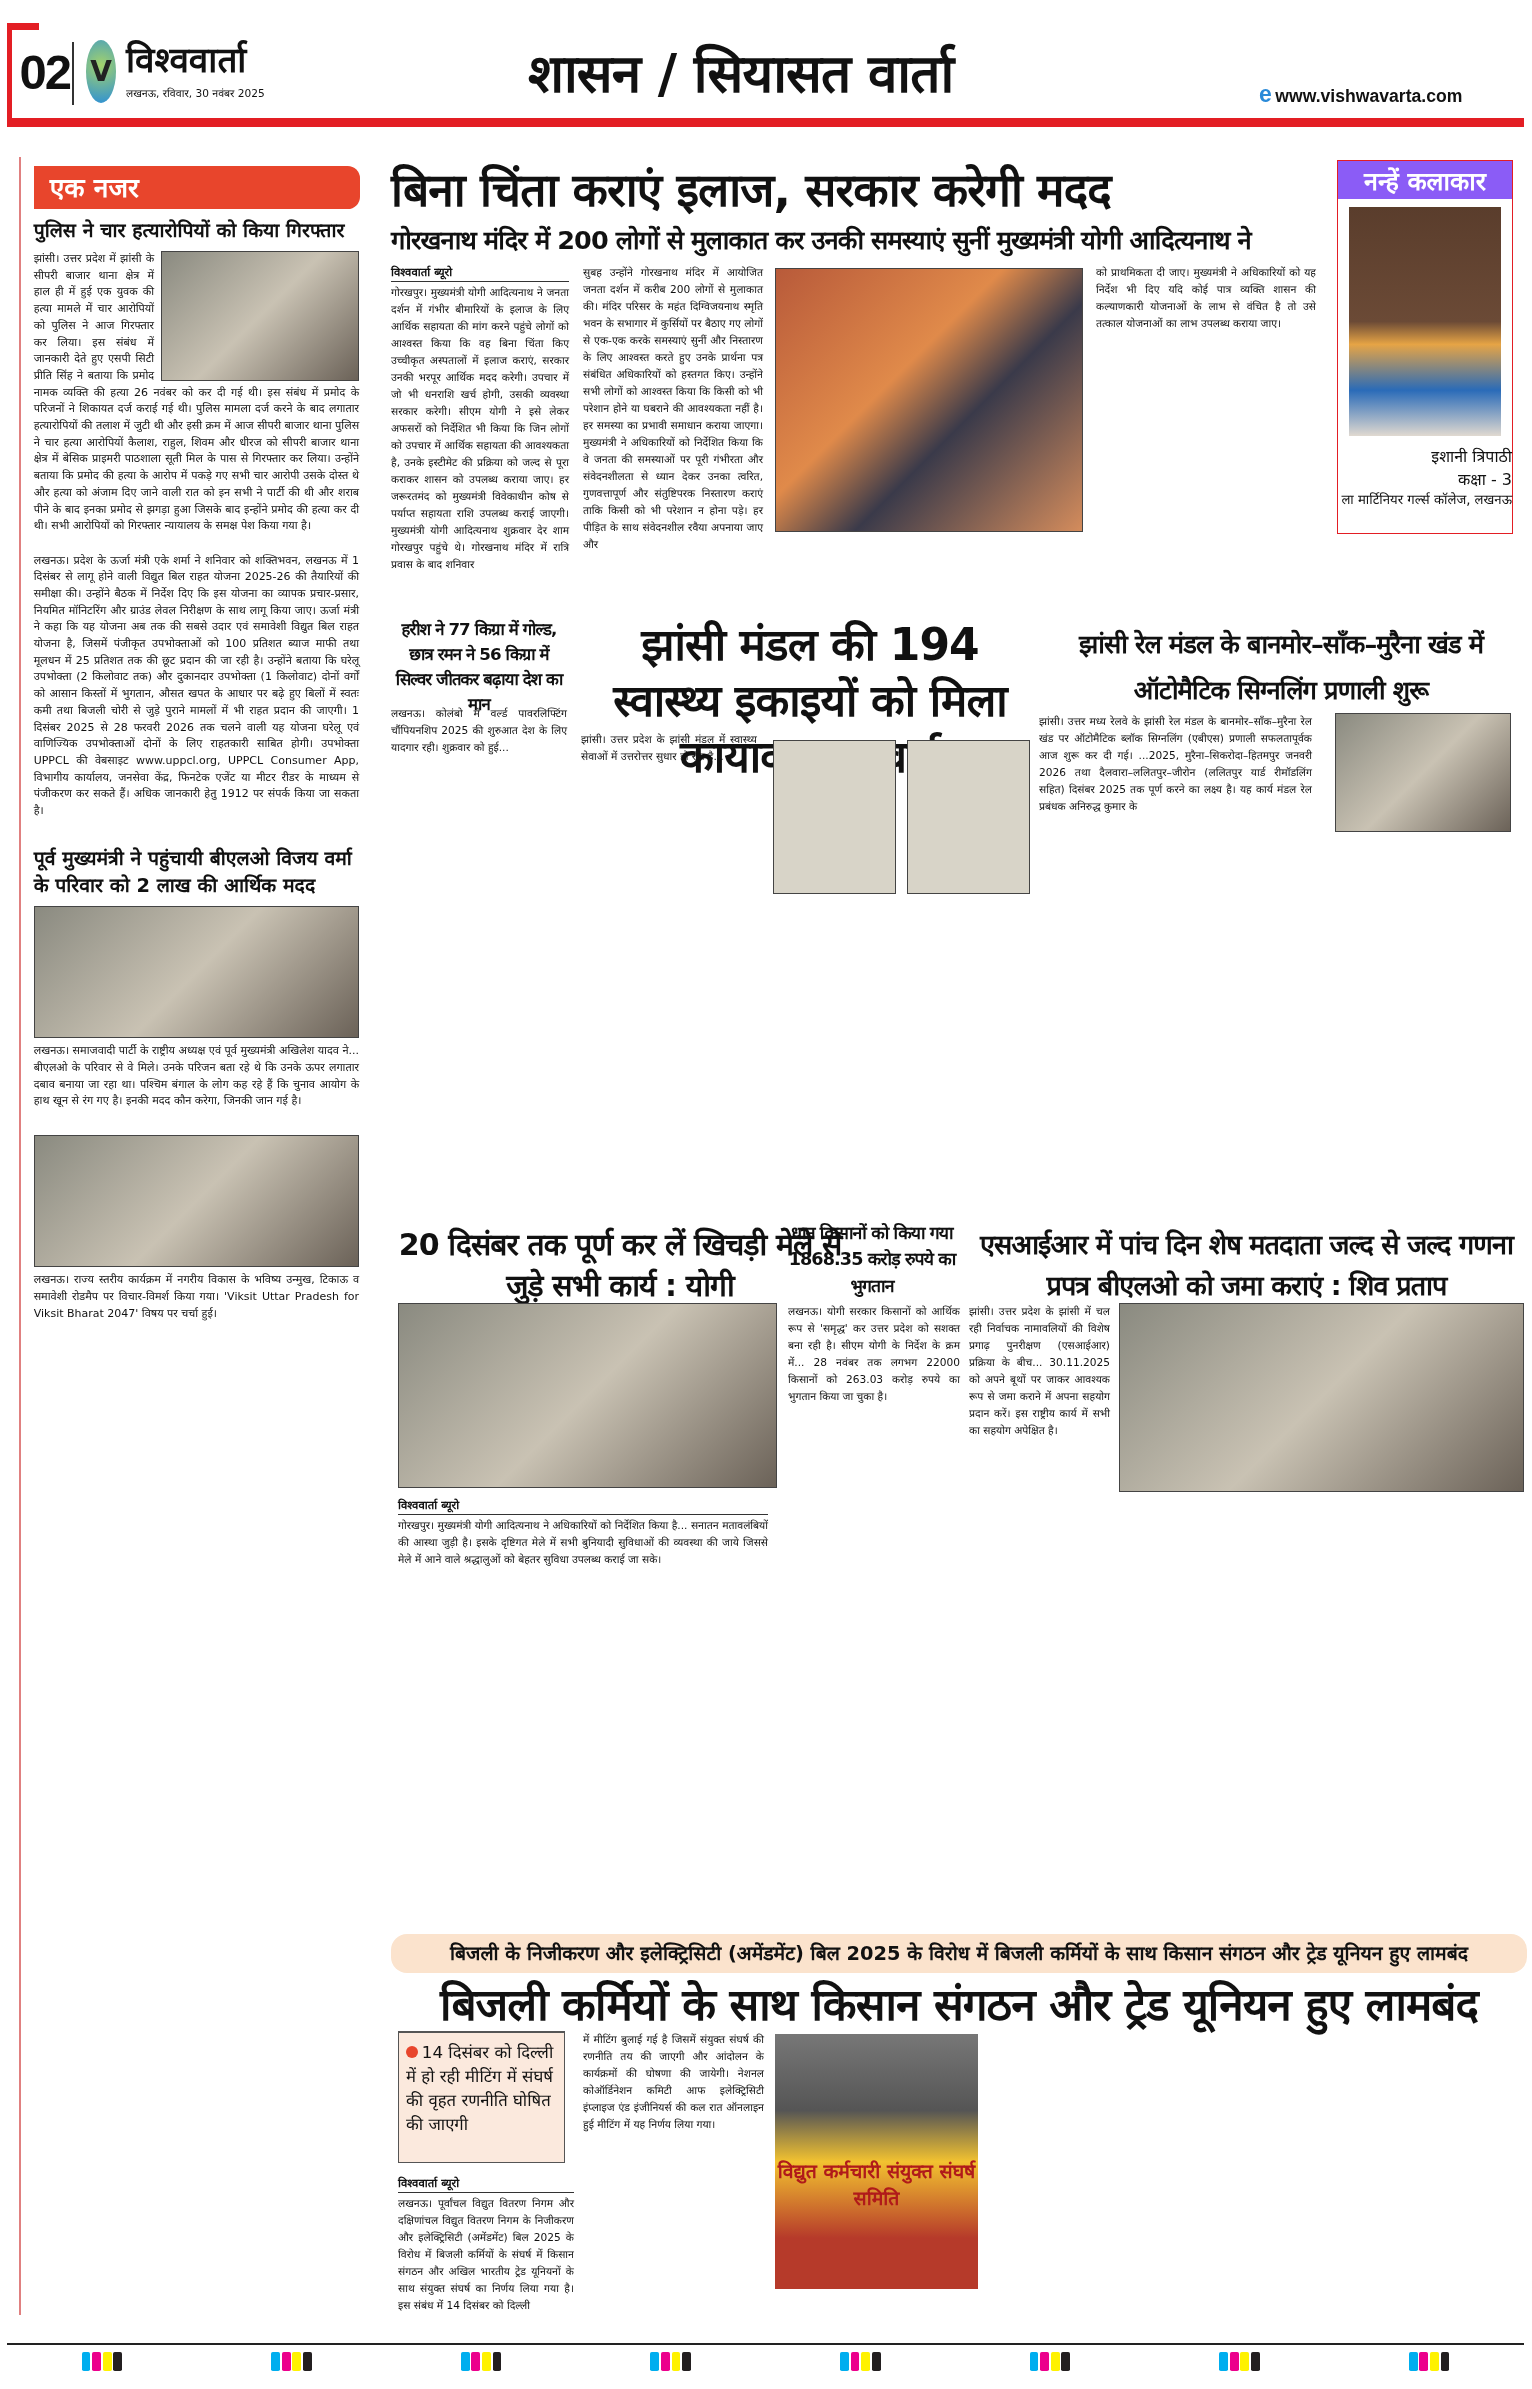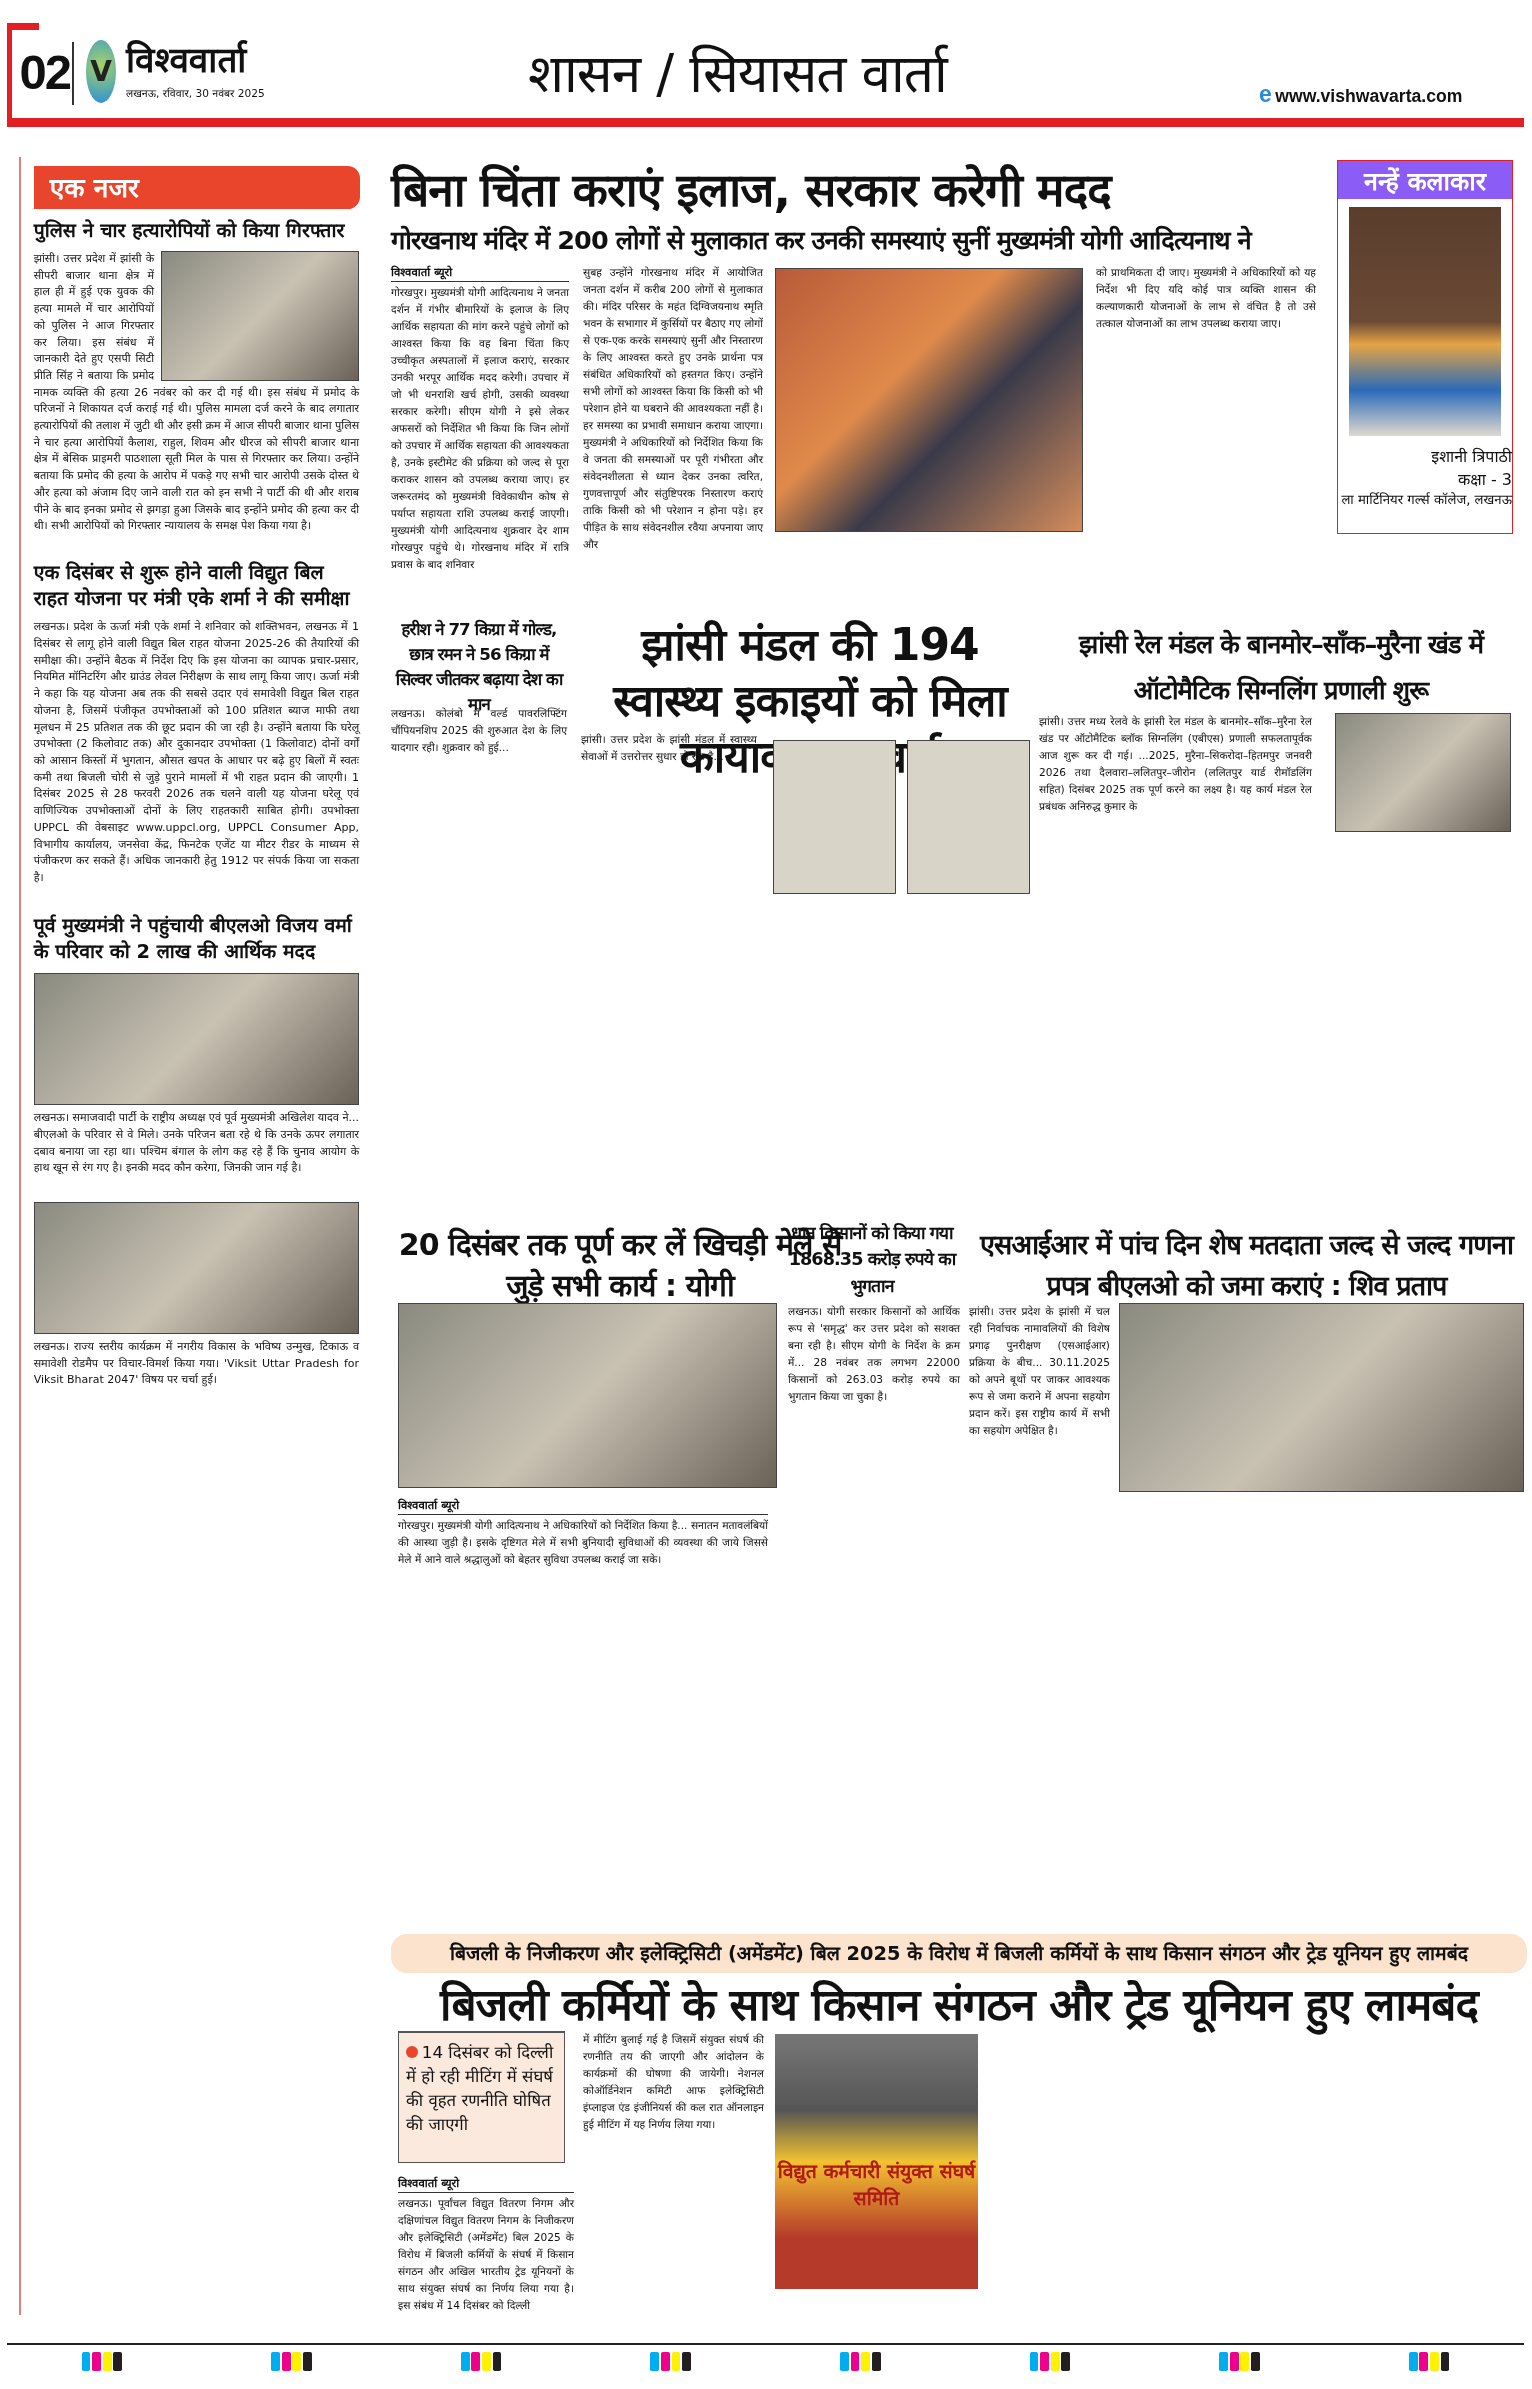--- a/index.html
+++ b/index.html
@@ -5,21 +5,21 @@
 *{box-sizing:border-box;margin:0;padding:0}
 body{width:1532px;height:2389px;background:#fff;font-family:"DejaVu Sans",sans-serif;color:#111;position:relative;overflow:hidden}
 .masthead{position:absolute;left:7px;top:23px;width:1517px;height:104px;border-left:5.3px solid #e31e24;border-top:5.3px solid #e31e24;border-top-width:0}
 .mast-red-top{position:absolute;left:7px;top:23px;width:32px;height:7px;background:#e31e24}
 .mast-bar{position:absolute;left:7px;top:118px;width:1517px;height:8.8px;background:#e31e24}
 .pageno{position:absolute;left:19.4px;top:44px;font-size:49px;font-family:"Liberation Sans",sans-serif;font-weight:bold;letter-spacing:-1.8px}
 .mast-sep{position:absolute;left:72px;top:42px;width:1.8px;height:63px;background:#333}
 .logo{position:absolute;left:86px;top:40px;width:30px;height:63px;border-radius:50%;background:radial-gradient(circle at 50% 40%,#a4d36b,#2c8fd6);display:flex;align-items:center;justify-content:center;font-weight:bold;font-size:28px;color:#222}
 .brand{position:absolute;left:126px;top:35px;font-size:35px;font-weight:bold}
 .dateline{position:absolute;left:126px;top:86px;font-size:10.6px}
-.section-title{position:absolute;left:528px;top:35px;font-size:53px;font-weight:normal;letter-spacing:-0.9px}
+.section-title{position:absolute;left:528px;top:35px;font-size:53px;font-weight:bold;letter-spacing:-0.9px}
 .website{position:absolute;left:1259px;top:81px;font-size:17.6px;font-weight:bold;font-family:"Liberation Sans",sans-serif}
 .website .e{color:#2a8ad8;font-size:23px;margin-right:3.5px}
 .leftcol{position:absolute;left:19.4px;top:157px;width:352px;height:2158px;border-left:2.6px solid #e08080}
 .redbox{background:#e8452c;color:#fff;font-weight:bold;font-size:26.4px;padding:3.5px 16px;border-radius:0 12.3px 12.3px 0;margin:8.8px 0 8.8px 12.3px;width:326px}
 .h2{font-weight:bold;font-size:19.4px;line-height:26.4px;margin:7px 12.3px}
 .body{font-size:11px;line-height:16.7px;margin:0 12.3px;text-align:justify}
 .photo{background:linear-gradient(135deg,#8a8a80,#c9c2b3,#6b6258);border:0.9px solid #444}
 .main-headline{position:absolute;left:391px;top:157px;font-size:46px;font-weight:bold;letter-spacing:-0.9px}
 .sub-headline{position:absolute;left:391px;top:222px;font-size:25.5px;font-weight:bold;letter-spacing:-0.9px}
 .col{position:absolute;font-size:10.6px;line-height:17px;text-align:justify}
@@ -49,21 +49,20 @@
 <div class="dateline">लखनऊ, रविवार, 30 नवंबर 2025</div>
 <div class="section-title">शासन / सियासत वार्ता</div>
 <div class="website"><span class="e">e</span><span>www.vishwavarta.com</span></div>
 
 <div class="leftcol">
  <div class="redbox">एक नजर</div>
  <div class="h2">पुलिस ने चार हत्यारोपियों को किया गिरफ्तार</div>
  <div class="photo" style="float:right;width:198px;height:130px;margin:0 12.3px 3.5px 7px"></div>
  <div class="body">झांसी। उत्तर प्रदेश में झांसी के सीपरी बाजार थाना क्षेत्र में हाल ही में हुई एक युवक की हत्या मामले में चार आरोपियों को पुलिस ने आज गिरफ्तार कर लिया। इस संबंध में जानकारी देते हुए एसपी सिटी प्रीति सिंह ने बताया कि प्रमोद नामक व्यक्ति की हत्या 26 नवंबर को कर दी गई थी। इस संबंध में प्रमोद के परिजनों ने शिकायत दर्ज कराई गई थी। पुलिस मामला दर्ज करने के बाद लगातार हत्यारोपियों की तलाश में जुटी थी और इसी क्रम में आज सीपरी बाजार थाना पुलिस ने चार हत्या आरोपियों कैलाश, राहुल, शिवम और धीरज को सीपरी बाजार थाना क्षेत्र में बेसिक प्राइमरी पाठशाला सूती मिल के पास से गिरफ्तार कर लिया। उन्होंने बताया कि प्रमोद की हत्या के आरोप में पकड़े गए सभी चार आरोपी उसके दोस्त थे और हत्या को अंजाम दिए जाने वाली रात को इन सभी ने पार्टी की थी और शराब पीने के बाद इनका प्रमोद से झगड़ा हुआ जिसके बाद इन्होंने प्रमोद की हत्या कर दी थी। सभी आरोपियों को गिरफ्तार न्यायालय के समक्ष पेश किया गया है।</div>
  <div style="clear:both;height:17.6px"></div>
- <div class="h2">एक दिसंबर से शुरू होने वाली विद्युत बिल राहत योजना पर मंत्री एके शर्मा ने की समीक्षा</div>
  <div class="body">लखनऊ। प्रदेश के ऊर्जा मंत्री एके शर्मा ने शनिवार को शक्तिभवन, लखनऊ में 1 दिसंबर से लागू होने वाली विद्युत बिल राहत योजना 2025-26 की तैयारियों की समीक्षा की। उन्होंने बैठक में निर्देश दिए कि इस योजना का व्यापक प्रचार-प्रसार, नियमित मॉनिटरिंग और ग्राउंड लेवल निरीक्षण के साथ लागू किया जाए। ऊर्जा मंत्री ने कहा कि यह योजना अब तक की सबसे उदार एवं समावेशी विद्युत बिल राहत योजना है, जिसमें पंजीकृत उपभोक्ताओं को 100 प्रतिशत ब्याज माफी तथा मूलधन में 25 प्रतिशत तक की छूट प्रदान की जा रही है। उन्होंने बताया कि घरेलू उपभोक्ता (2 किलोवाट तक) और दुकानदार उपभोक्ता (1 किलोवाट) दोनों वर्गों को आसान किस्तों में भुगतान, औसत खपत के आधार पर बढ़े हुए बिलों में स्वतः कमी तथा बिजली चोरी से जुड़े पुराने मामलों में भी राहत प्रदान की जाएगी। 1 दिसंबर 2025 से 28 फरवरी 2026 तक चलने वाली यह योजना घरेलू एवं वाणिज्यिक उपभोक्ताओं दोनों के लिए राहतकारी साबित होगी। उपभोक्ता UPPCL की वेबसाइट www.uppcl.org, UPPCL Consumer App, विभागीय कार्यालय, जनसेवा केंद्र, फिनटेक एजेंट या मीटर रीडर के माध्यम से पंजीकरण कर सकते हैं। अधिक जानकारी हेतु 1912 पर संपर्क किया जा सकता है।</div>
  <div style="height:19.4px"></div>
  <div class="h2">पूर्व मुख्यमंत्री ने पहुंचायी बीएलओ विजय वर्मा के परिवार को 2 लाख की आर्थिक मदद</div>
  <div class="photo" style="height:132px;margin:5.3px 12.3px"></div>
  <div class="body">लखनऊ। समाजवादी पार्टी के राष्ट्रीय अध्यक्ष एवं पूर्व मुख्यमंत्री अखिलेश यादव ने... बीएलओ के परिवार से वे मिले। उनके परिजन बता रहे थे कि उनके ऊपर लगातार दबाव बनाया जा रहा था। पश्चिम बंगाल के लोग कह रहे हैं कि चुनाव आयोग के हाथ खून से रंग गए है। इनकी मदद कौन करेगा, जिनकी जान गई है।</div>
  <div style="height:19.4px"></div>
  <div class="photo" style="height:132px;margin:5.3px 12.3px"></div>
  <div class="body">लखनऊ। राज्य स्तरीय कार्यक्रम में नगरीय विकास के भविष्य उन्मुख, टिकाऊ व समावेशी रोडमैप पर विचार-विमर्श किया गया। 'Viksit Uttar Pradesh for Viksit Bharat 2047' विषय पर चर्चा हुई।</div>
 </div>
 

